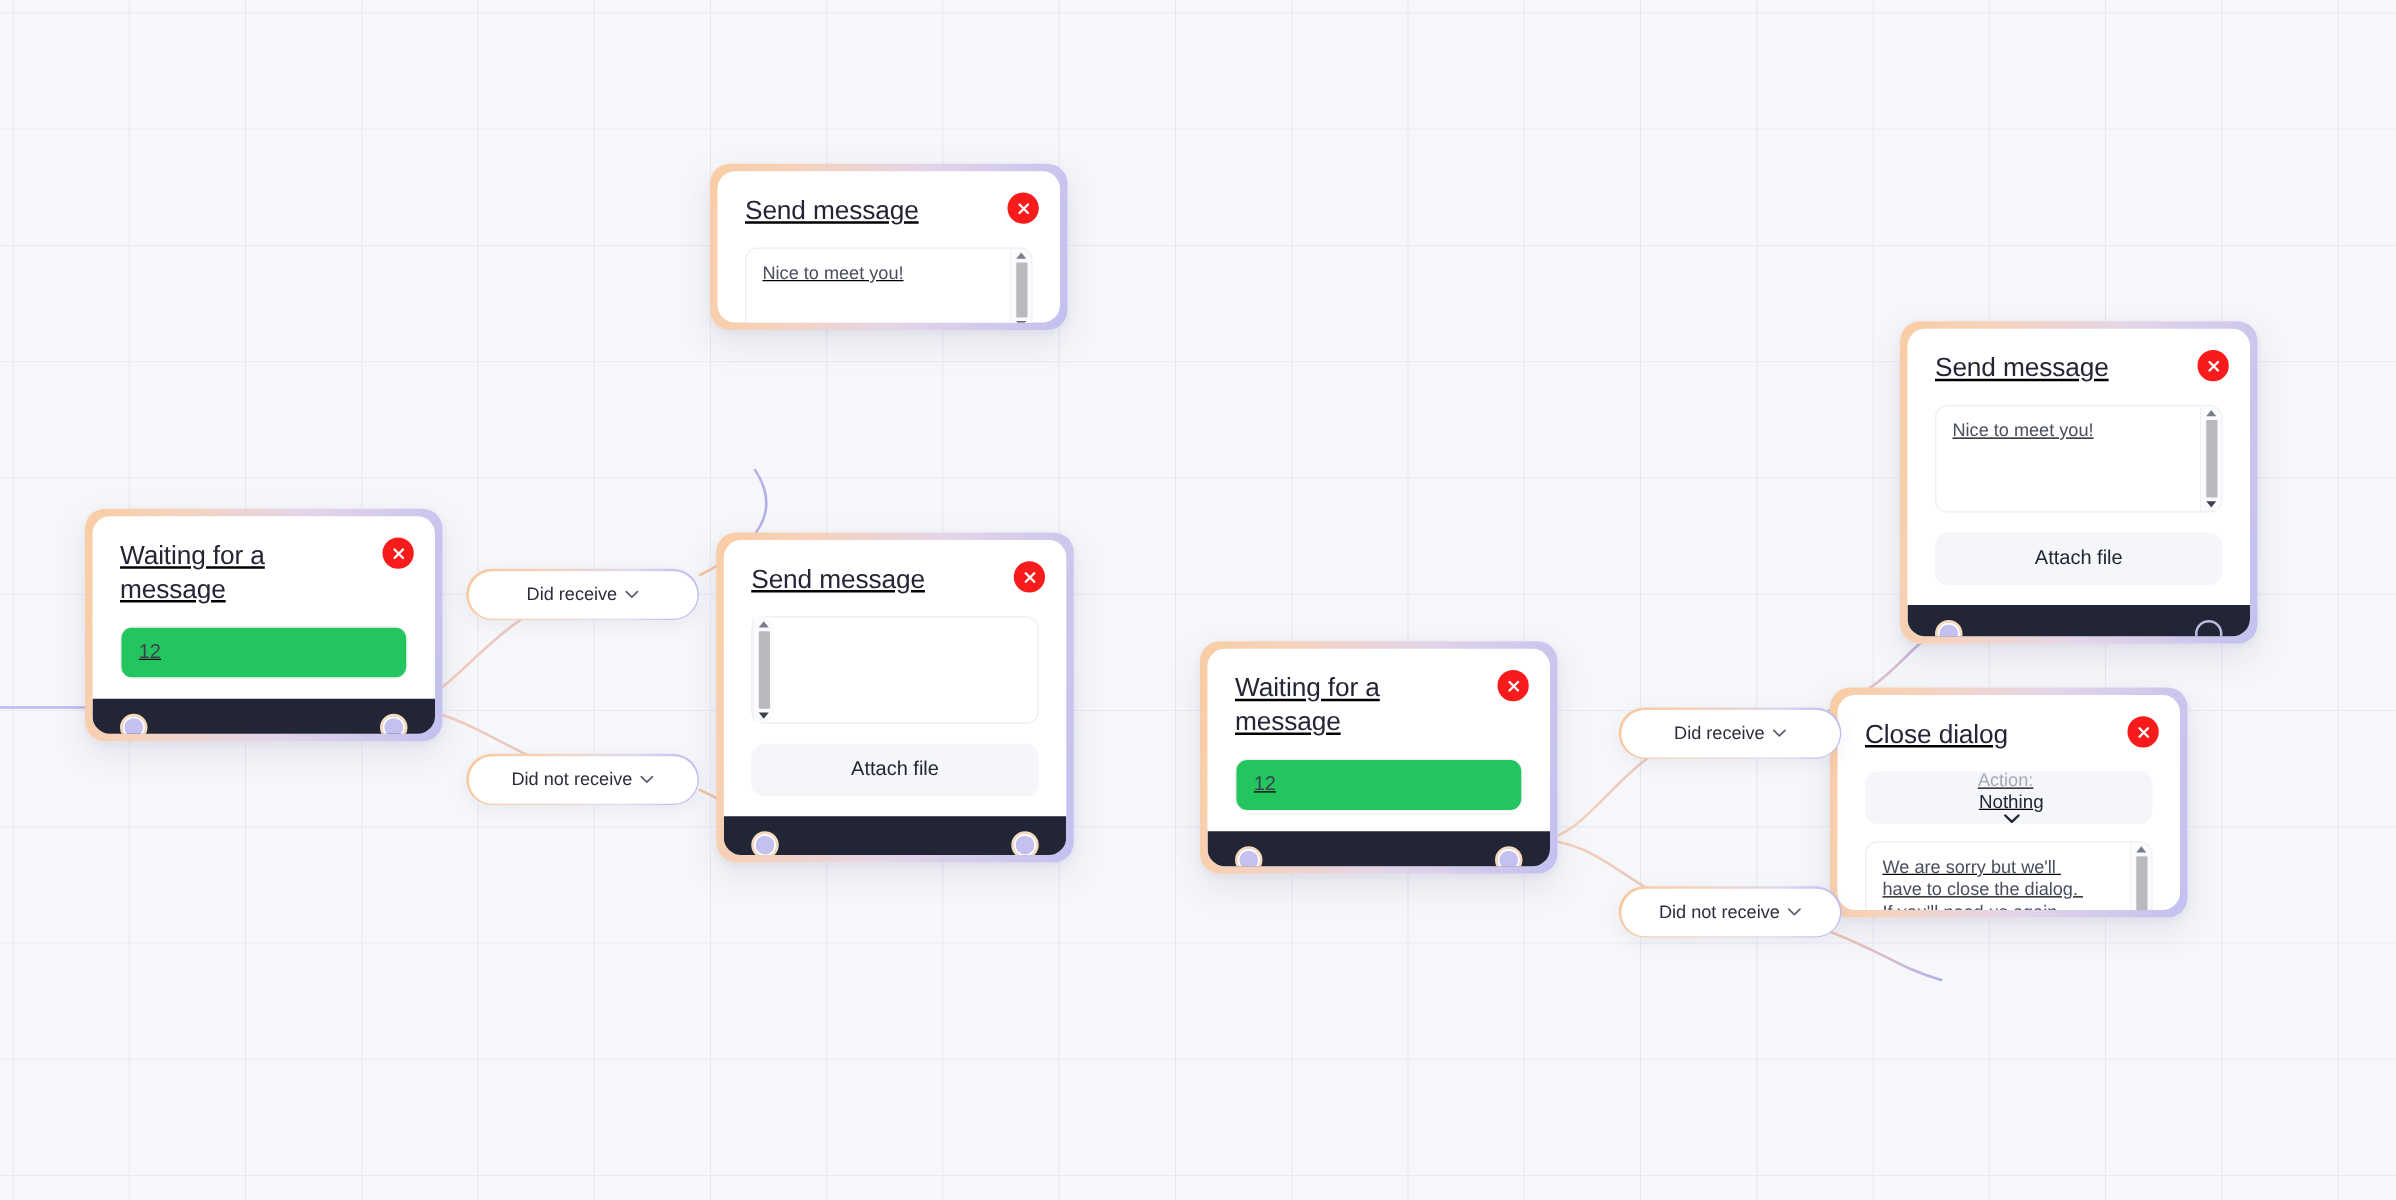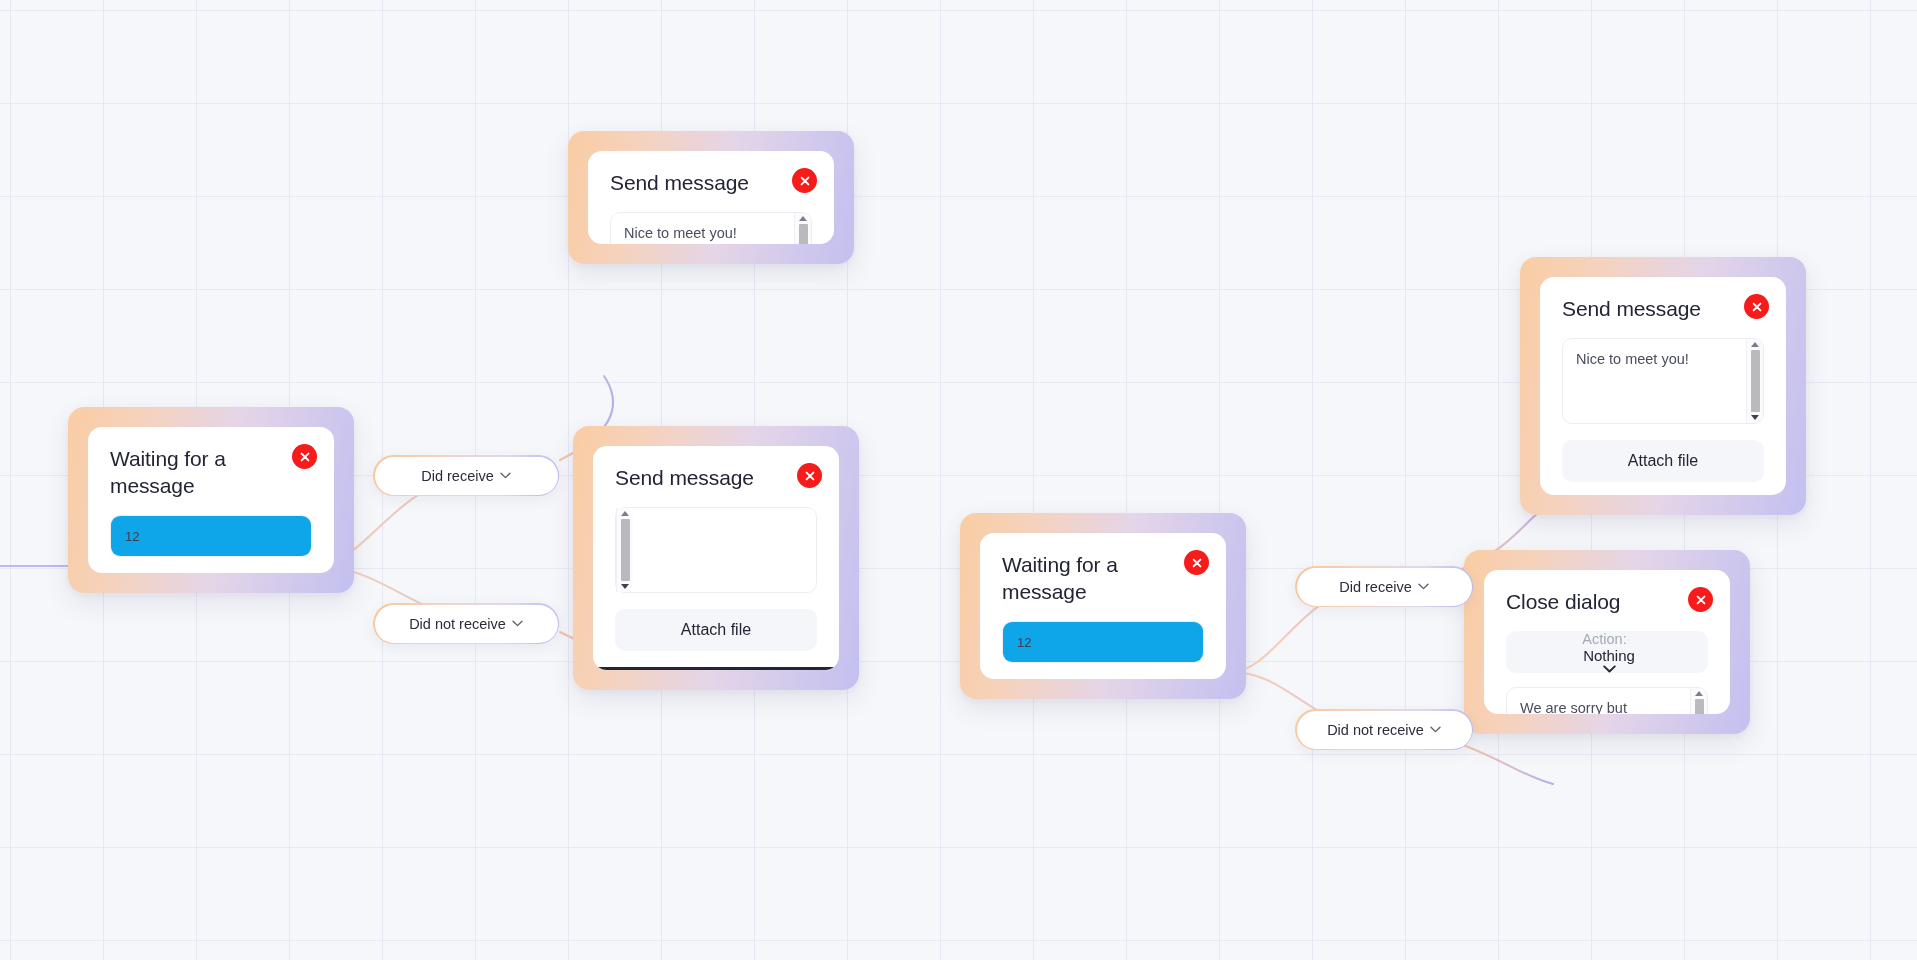--- a/index.html
+++ b/index.html
@@ -30,23 +30,24 @@
     height: 960px;
     pointer-events: none;
     z-index: 1;
   }
 
   
   .node {
     position: absolute;
     z-index: 3;
     border-radius: 16px;
-    padding: 20px;
+    padding: 6px;
     background: linear-gradient(100deg, #f9cda4 0%, #f6d2bb 22%, #e4d5e8 55%, #c3c0f0 100%);
     box-shadow: 0 10px 26px rgba(60,55,110,0.10), 0 2px 6px rgba(60,55,110,0.05);
+    text-decoration: underline;
   }
   .node-inner {
     position: relative;
     width: 100%;
     height: 100%;
     background: #ffffff;
     border-radius: 14px;
     overflow: hidden;
     display: flex;
     flex-direction: column;
@@ -178,23 +179,23 @@
   .dur-row {
     display: flex;
     height: 42px;
     border-radius: 10px;
     overflow: hidden;
     border: 1px solid #eeeef3;
   }
   .dur-num {
     flex: 0 0 96px;
     border: none;
-    background: #0ea5e9;
+    background: #22c55e;
     padding: 0 14px;
-    font-size: 13px;
+    font-size: 16px;
     color: #3d4050;
     font-family: "Liberation Sans", sans-serif;
     outline: none;
   }
   .dur-unit {
     flex: 1 1 auto;
     background: #f5f6f9;
     border-left: 1px solid #eeeef3;
     display: flex;
     align-items: center;

